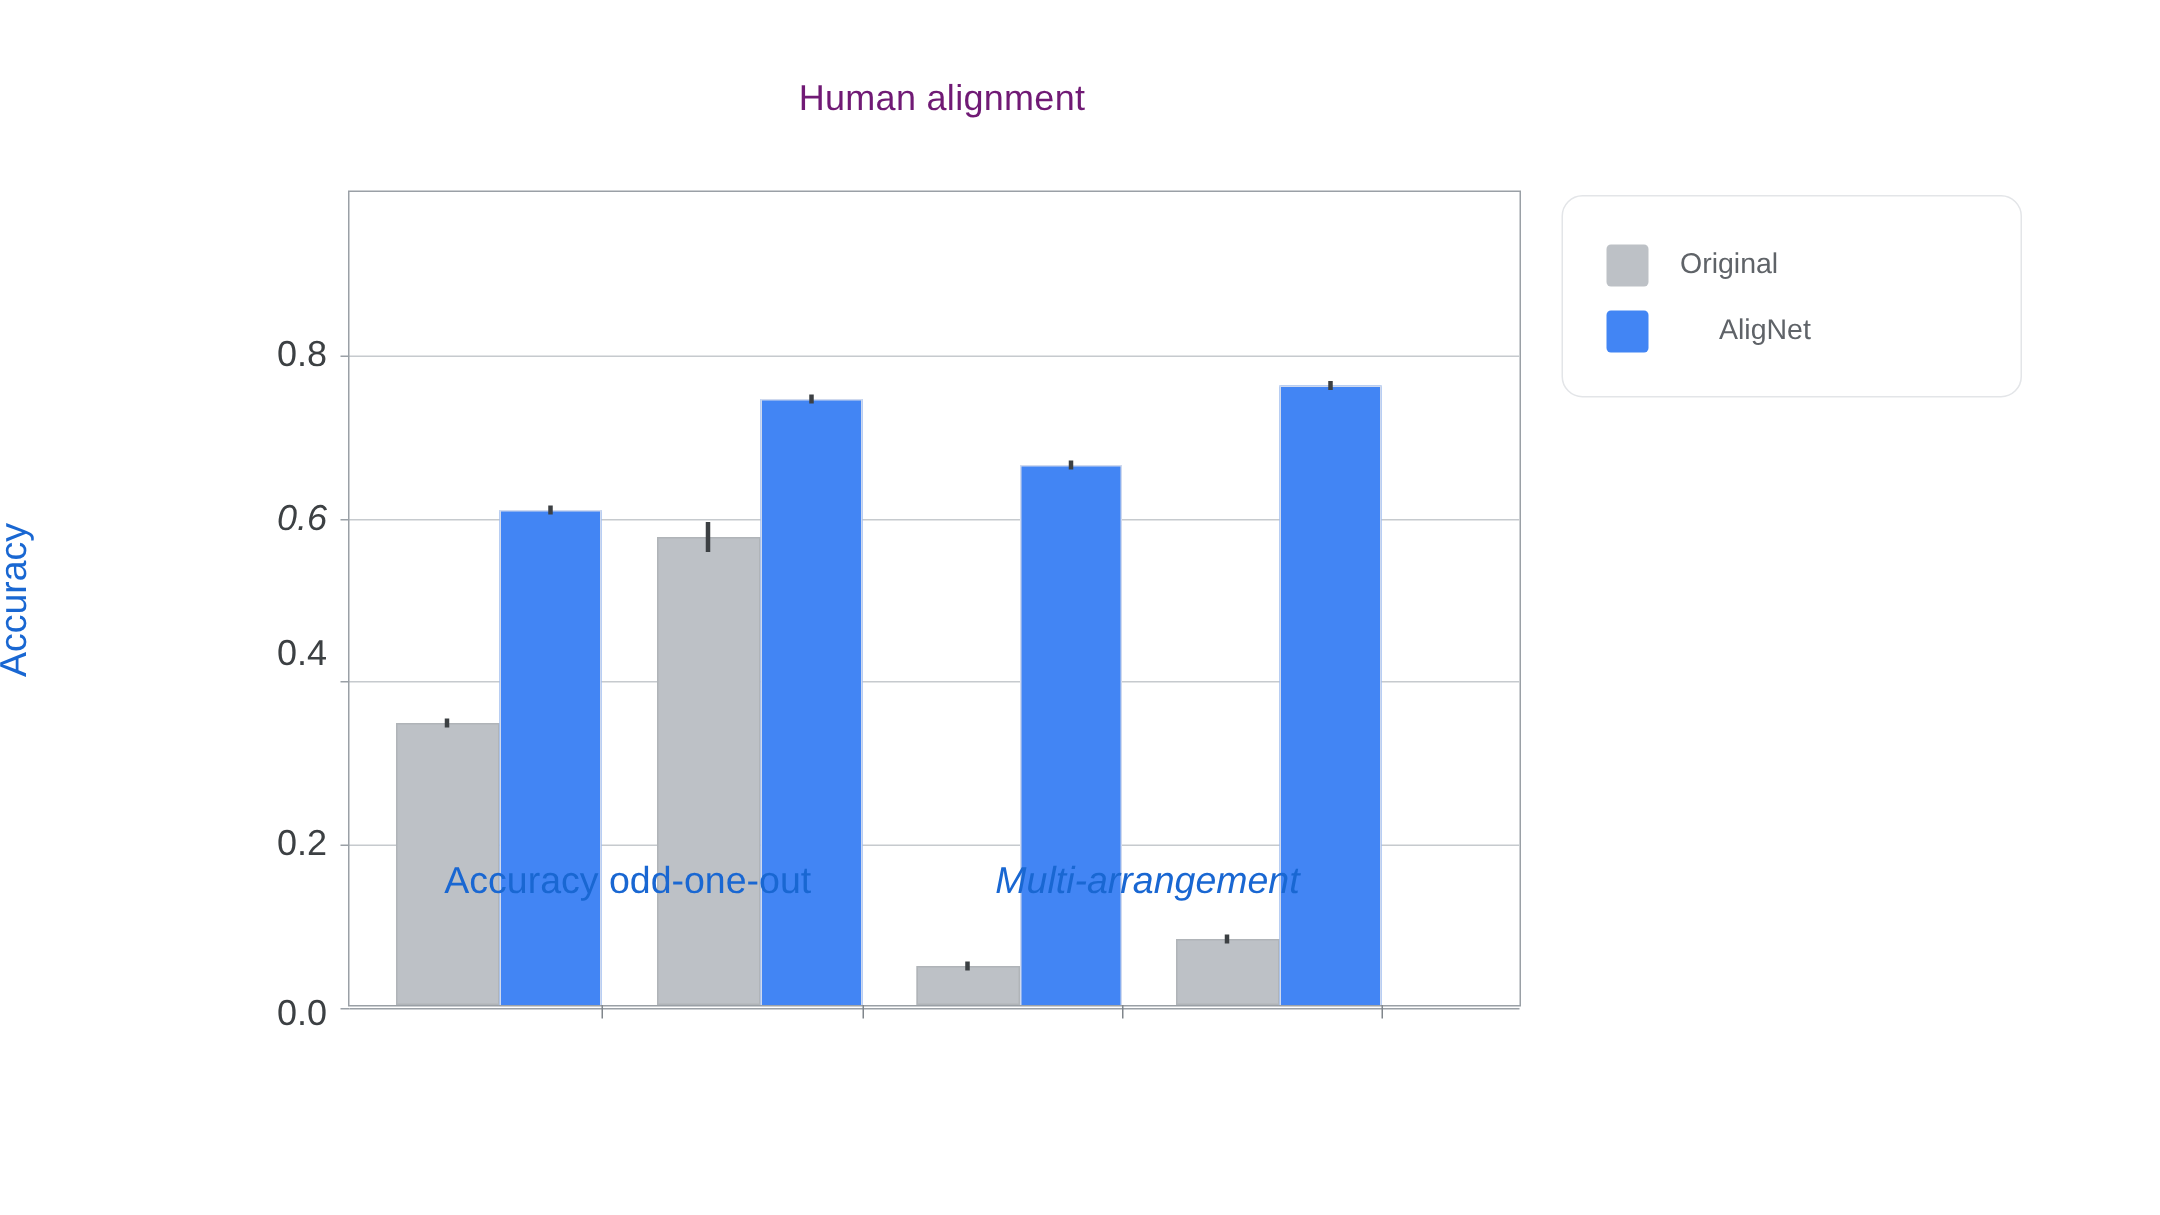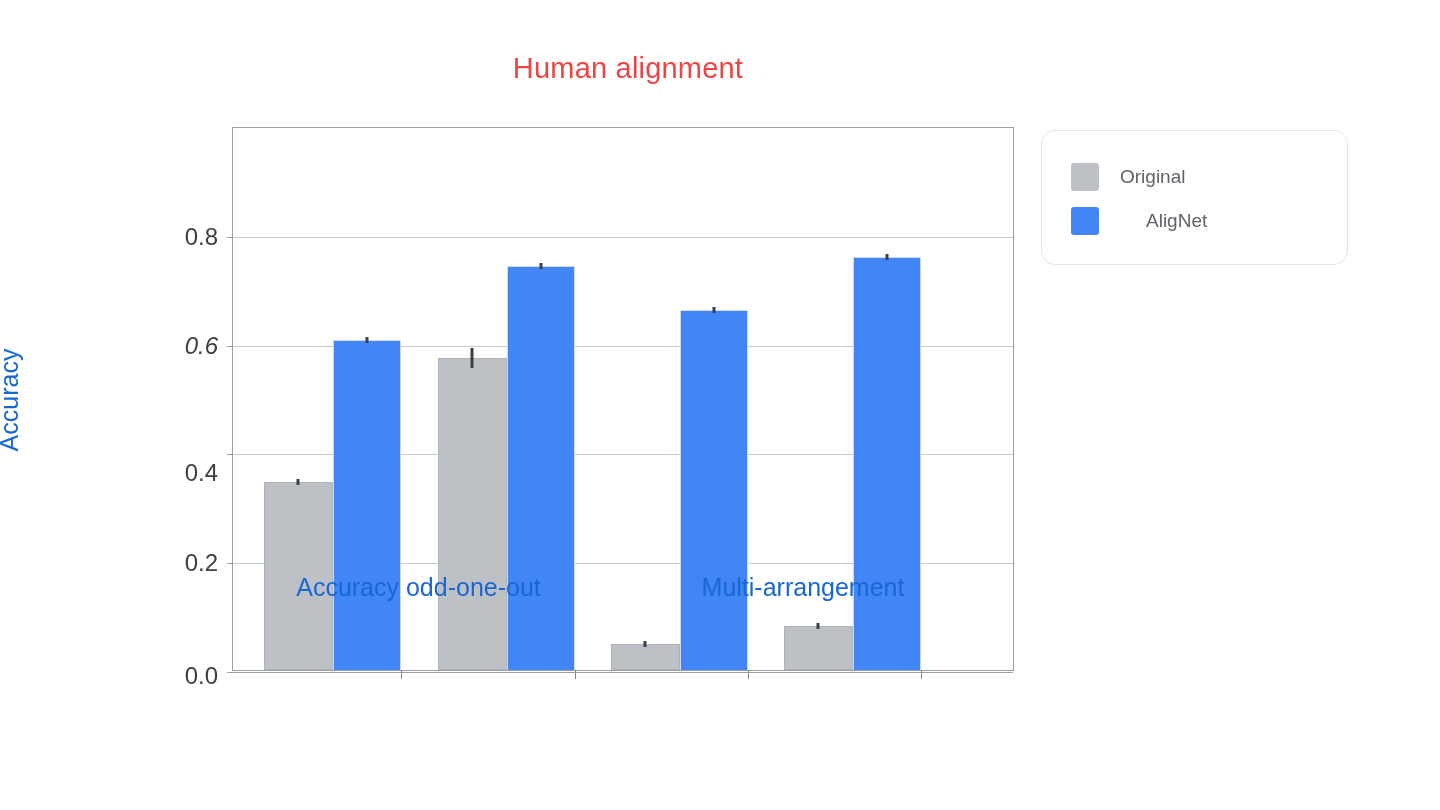--- a/index.html
+++ b/index.html
@@ -22,22 +22,22 @@
     height: 810px;
   }
 
   
   #chart-title {
     position: absolute;
     left: 0;
     top: 52px;
     width: 1256px;
     text-align: center;
-    font-size: 29px;
-    color: #ef4444;
+    font-size: 24px;
+    color: #701a75;
     letter-spacing: 0.2px;
     white-space: nowrap;
   }
 
   
   #y-axis-label {
     position: absolute;
     left: -5px;
     top: 290px;
     width: 220px;
@@ -172,21 +172,21 @@
   <div id="plot-area">
     <div id="gridlines">
         <div class="gridline" style="top: 544px; background: rgb(154, 160, 166);"></div>
         <div class="ytick-mark" style="top: 544px;"></div>
         <div class="ytick-label" style="top: 548px;">0.0</div>
         <div class="gridline" style="top: 435.2px;"></div>
         <div class="ytick-mark" style="top: 435.2px;"></div>
         <div class="ytick-label" style="top: 435.2px;">0.2</div>
         <div class="gridline" style="top: 326.4px;"></div>
         <div class="ytick-mark" style="top: 326.4px;"></div>
-        <div class="ytick-label" style="top: 345px;">0.4</div>
+        <div class="ytick-label" style="top: 308px;">0.4</div>
         <div class="gridline" style="top: 217.6px;"></div>
         <div class="ytick-mark" style="top: 217.6px;"></div>
         <div class="ytick-label" style="top: 217.6px; font-style: italic;">0.6</div>
         <div class="gridline" style="top: 108.8px;"></div>
         <div class="ytick-mark" style="top: 108.8px;"></div>
         <div class="ytick-label" style="top: 108.8px;">0.8</div>
       </div>
     <div id="bars">
         <div class="bar original" style="left: 31px; width: 68.5px; height: 187.68px;"></div>
         <div class="errorbar" style="left: 65.25px; bottom: 184.68px; height: 6px;"></div>
@@ -208,21 +208,21 @@
     <div id="xticks">
         <div class="xtick-mark" style="left: 168px;"></div>
         <div class="xtick-mark" style="left: 342px;"></div>
         <div class="xtick-mark" style="left: 515px;"></div>
         <div class="xtick-mark" style="left: 688px;"></div>
       </div>
   </div>
 
   <div id="xlabels">
       <div class="xcat-label" style="left: 418.5px;">Accuracy odd-one-out</div>
-      <div class="xcat-label" style="left: 803px;">Multi-arrangement</div>
+      <div class="xcat-label" style="left: 765px; font-style: italic;">Multi-arrangement</div>
     </div>
 
   <div id="legend">
       <div class="legend-row" style="top: 32px;">
         <div class="legend-swatch" style="background: rgb(189, 193, 198);"></div>
         <div class="legend-text">Original</div>
       </div>
       <div class="legend-row" style="top: 76px; gap: 26px;">
         <div class="legend-swatch" style="background: rgb(66, 133, 244);"></div>
         <div class="legend-text">AligNet</div>

